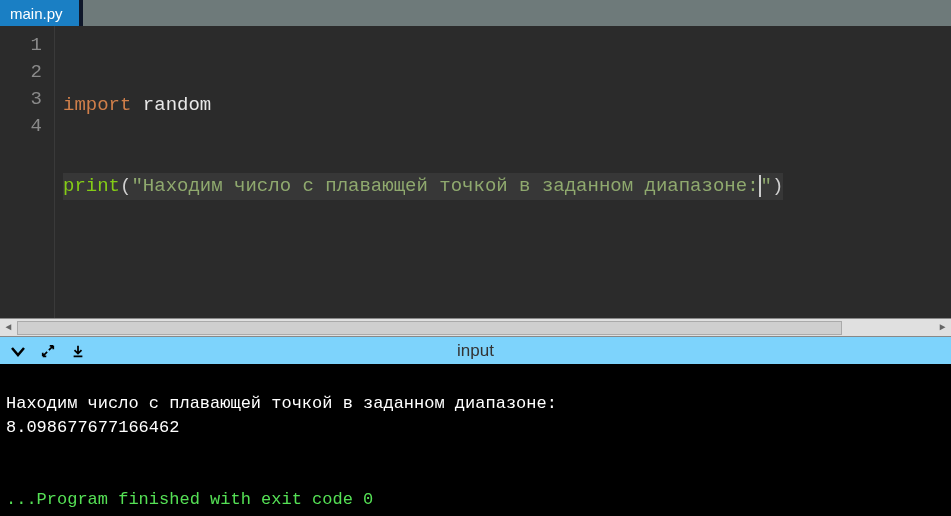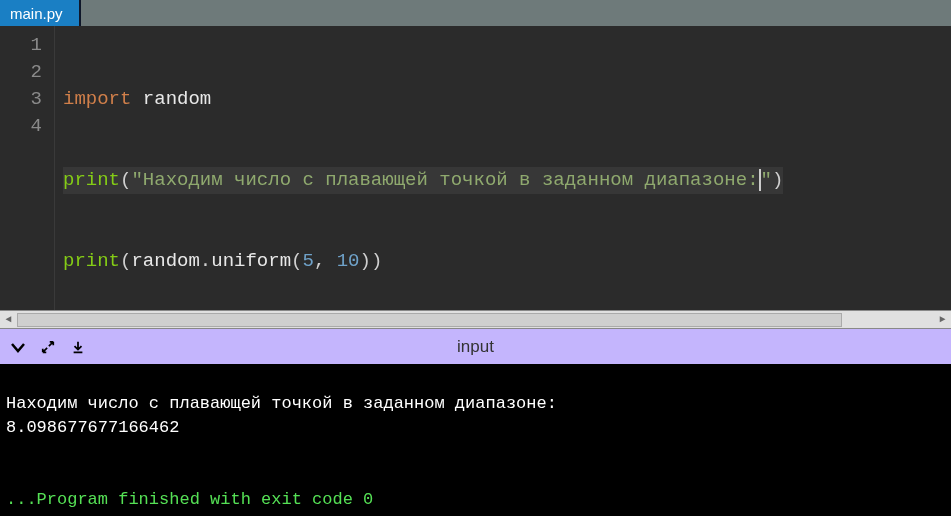--- a/index.html
+++ b/index.html
@@ -16,21 +16,21 @@
     background: #6e7a7a;
     height: 26px;
     display: flex;
     align-items: stretch;
   }
   .tab {
     background: #1a7fc4;
     color: #fff;
     font-size: 15px;
     padding: 3px 16px 3px 10px;
-    border-right: 2px solid #0f172a;
+    border-right: 4px solid #0f172a;
     display: flex;
     align-items: center;
     font-family: sans-serif;
   }
   .editor {
     flex: 1;
     background: #2b2b2b;
     display: flex;
     overflow: hidden;
   }
@@ -40,21 +40,21 @@
     text-align: right;
     padding: 6px 12px 6px 18px;
     font-size: 19px;
     line-height: 27px;
     user-select: none;
     border-right: 1px solid #3a3a3a;
     min-width: 55px;
   }
   .gutter div { height: 27px; }
   .code {
-    padding: 6px 8px;
+    padding: 12px 8px;
     font-size: 19px;
     line-height: 27px;
     white-space: pre;
     color: #c8c8c8;
   }
   .code .line { height: 27px; display:block; position:relative;}
   .code .line.current { background: rgba(255,255,255,0.06); }
   .kw-import { color: #d07f4a; }
   .kw-ident  { color: #e8e8e8; }
   .kw-func   { color: #84cc16; }
@@ -74,22 +74,22 @@
     font-size:10px; color:#666;
   }
   .hscroll .track {
     flex:1; height:16px; background:#e0e0e0; position:relative;
   }
   .hscroll .thumb {
     position:absolute; left:0; top:1px; height:14px; width:90%;
     background:#cfcfcf; border:1px solid #aaa;
   }
   .console-bar {
-    background: #c4b5fd;
-    height: 36px;
+    background: #7dd3fc;
+    height: 28px;
     border-top: 1px solid #888;
     display: flex;
     align-items: center;
     padding: 0 10px;
     gap: 14px;
     position: relative;
   }
   .console-bar .icon {
     width:16px; height:16px; display:flex; align-items:center; justify-content:center;
     color:#222;
@@ -128,21 +128,20 @@
 <div class="editor">
   <div class="gutter">
     <div>1</div>
     <div>2</div>
     <div>3</div>
     <div>4</div>
   </div>
   <div class="code">
     <span class="line"><span class="kw-import">import</span> <span class="kw-ident">random</span></span>
     <span class="line current"><span class="kw-func">print</span><span class="kw-paren">(</span><span class="kw-string"><span>"</span><span>Находим число с плавающей точкой в заданном диапазоне:</span><span class="cursor-mark"></span><span>"</span></span><span class="kw-paren">)</span></span>
-    <span class="line"><span class="kw-func">print</span><span class="kw-paren">(</span><span class="kw-ident">random</span><span class="kw-paren">.</span><span class="kw-ident">uniform</span><span class="kw-paren">(</span><span class="kw-num">5</span><span class="kw-paren">, </span><span class="kw-num">10</span><span class="kw-paren">))</span></span>
     
   </div>
 </div>
 
 <div class="hscroll">
   <div class="arrow-left">◄</div>
   <div class="track">
     <div class="thumb"></div>
   </div>
   <div class="arrow-right">►</div>

